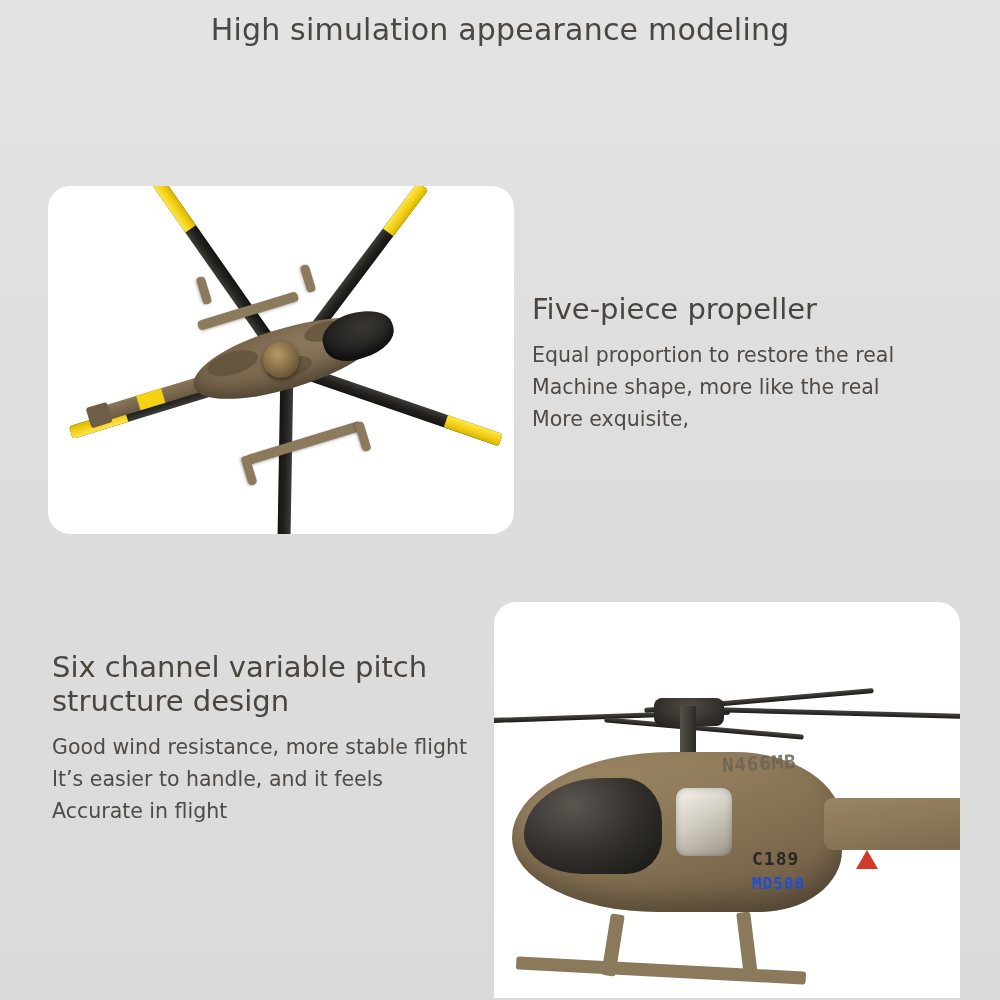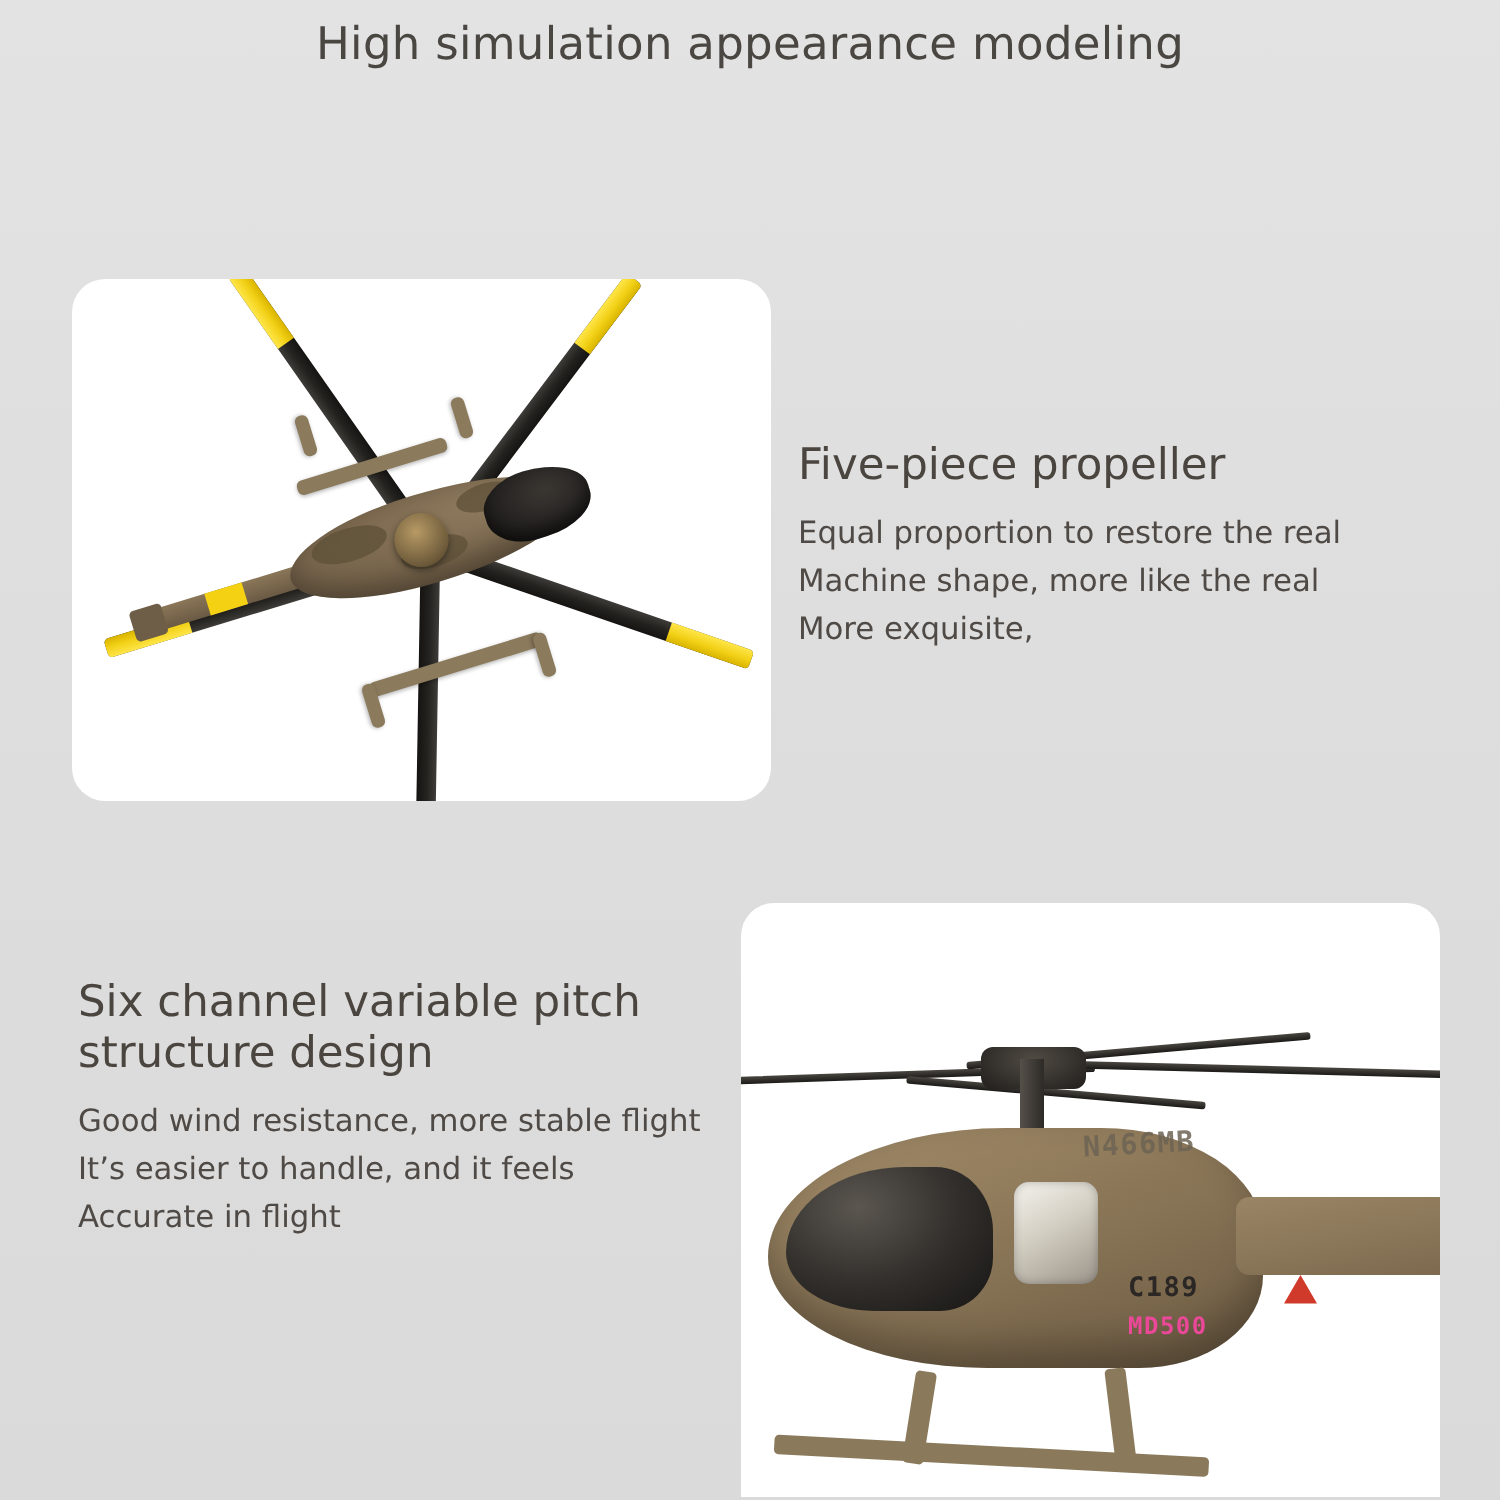--- a/index.html
+++ b/index.html
@@ -190,21 +190,21 @@
   }
   .decal {
     position: absolute;
     color: #2b2724;
     font-family: "DejaVu Sans Mono", monospace;
     font-weight: bold;
     letter-spacing: 1px;
   }
   .decal-reg { left: 228px; top: 150px; font-size: 19px; color: #6d6354; opacity: .85; transform: rotate(-3deg); }
   .decal-c189 { left: 258px; top: 246px; font-size: 18px; }
-  .decal-md500 { left: 258px; top: 272px; font-size: 16px; color: #ec4899; }
+  .decal-md500 { left: 258px; top: 272px; font-size: 16px; color: #1d4ed8; }
   .logo-tri {
     position: absolute; left: 362px; top: 248px;
     width: 0; height: 0;
     border-left: 11px solid transparent;
     border-right: 11px solid transparent;
     border-bottom: 19px solid #cf3a2a;
   }
 </style>
 </head>
 <body>

